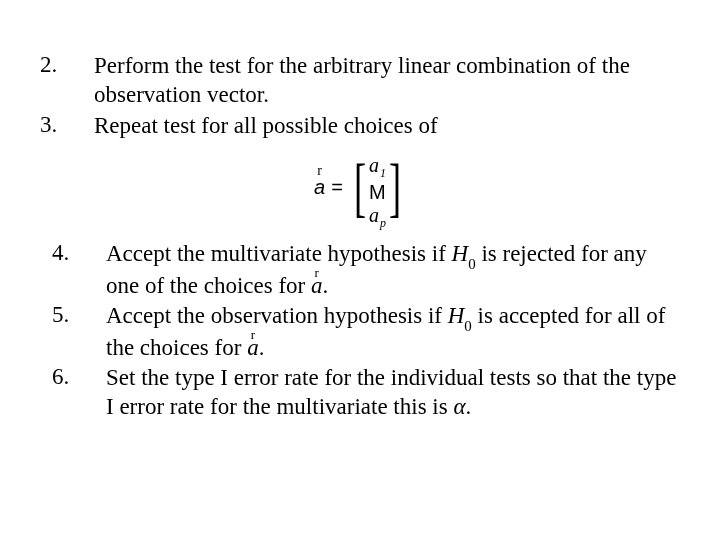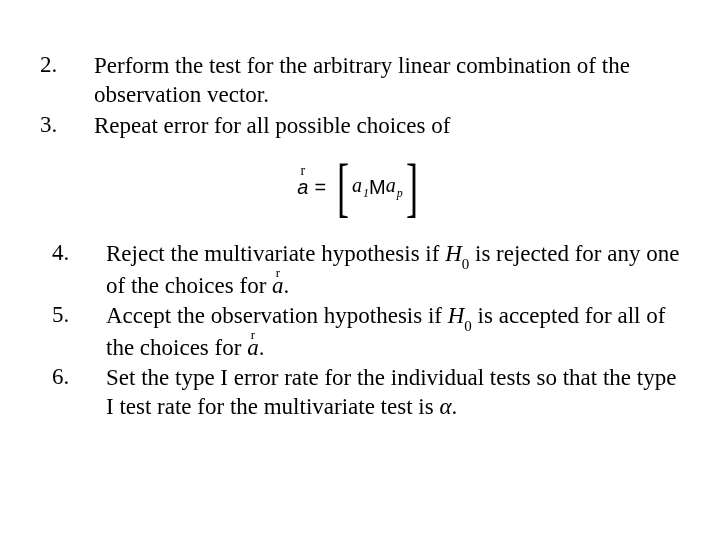--- a/index.html
+++ b/index.html
@@ -81,20 +81,21 @@
     font-size: 66px;
     line-height: 66px;
     font-weight: 300;
     font-family: "Times New Roman", serif;
     transform: scaleX(0.55);
   }
   .bracket.left { margin-right: -8px; }
   .bracket.right { margin-left: -8px; }
   .col {
     display: flex;
+    flex-direction: column;
     align-items: center;
     justify-content: space-between;
     height: 66px;
     font-style: italic;
     font-family: "Times New Roman", serif;
     font-size: 20px;
   }
   .col .mid {
     font-family: Arial, sans-serif;
     font-style: normal;
@@ -113,21 +114,21 @@
 <body>
 
 <div class="page">
 
   <div class="row">
     <div class="num">2.</div>
     <div class="txt">Perform the test for the arbitrary linear combination of the observation vector.</div>
   </div>
   <div class="row">
     <div class="num">3.</div>
-    <div class="txt">Repeat error for all possible choices of</div>
+    <div class="txt">Repeat test for all possible choices of</div>
   </div>
 
   <div class="formula-wrap">
     <div class="formula">
       <span class="avec">
         <span class="arrow">r</span>
         <span class="italic">a</span>
       </span>
       <span>=</span>
       <span class="bracket left">[</span>
@@ -138,33 +139,33 @@
       </span>
       <span class="bracket right">]</span>
     </div>
   </div>
 
   <div class="indent2">
 
     <div class="row">
       <div class="num">4.</div>
       <div class="txt">
-        <span>Reject the multivariate hypothesis if </span><span class="italic">H</span><span class="sub">0</span><span> is rejected for any one of the choices for </span><span class="avec-serif"><span class="dot">r</span><span>a</span></span><span>.</span>
+        <span>Accept the multivariate hypothesis if </span><span class="italic">H</span><span class="sub">0</span><span> is rejected for any one of the choices for </span><span class="avec-serif"><span class="dot">r</span><span>a</span></span><span>.</span>
       </div>
     </div>
 
     <div class="row">
       <div class="num">5.</div>
       <div class="txt">
         <span>Accept the observation hypothesis if </span><span class="italic">H</span><span class="sub">0</span><span> is accepted for all of the choices for </span><span class="avec-serif"><span class="dot">r</span><span>a</span></span><span>.</span>
       </div>
     </div>
 
     <div class="row">
       <div class="num">6.</div>
       <div class="txt">
-        <span>Set the type I error rate for the individual tests so that the type I test rate for the multivariate test is </span><span class="alpha">α</span><span>.</span>
+        <span>Set the type I error rate for the individual tests so that the type I error rate for the multivariate this is </span><span class="alpha">α</span><span>.</span>
       </div>
     </div>
 
   </div>
 
 </div>
 
 </body></html>

